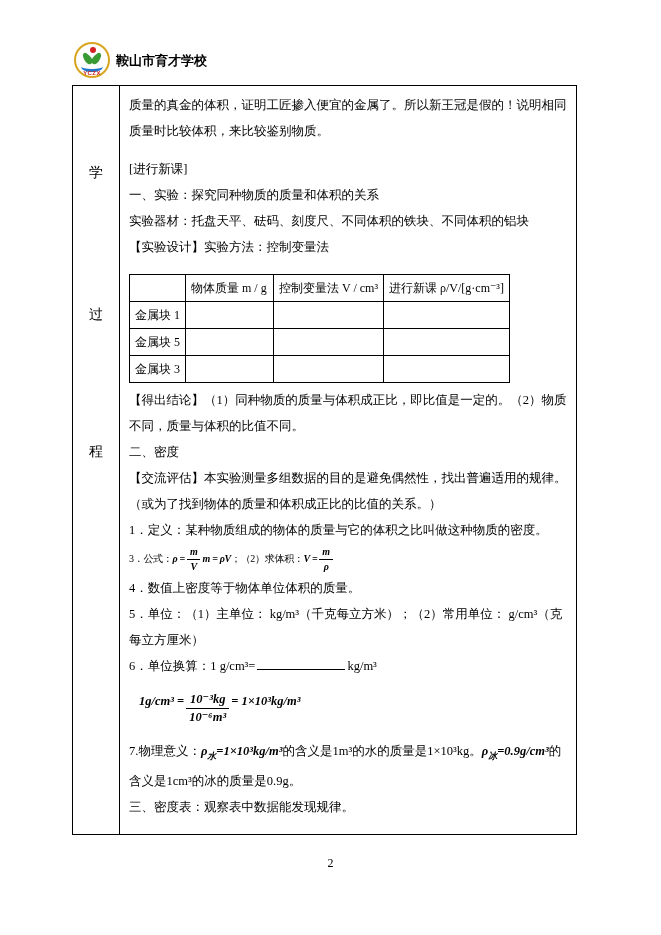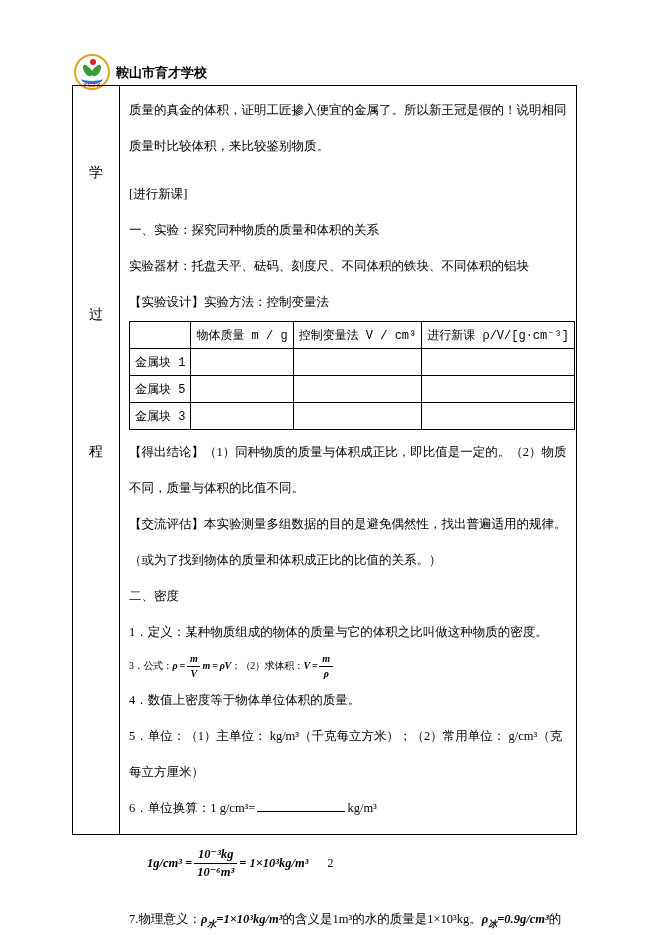--- a/index.html
+++ b/index.html
@@ -1,55 +1,55 @@
 <!DOCTYPE html>
 <html><head>
 <meta charset="utf-8">
 <style>
   html,body{margin:0;padding:0;}
   body{background:#fff;font-family:"Liberation Serif","DejaVu Serif",serif;color:#000;}
   .page{position:relative;width:661px;height:935px;background:#fff;overflow:hidden;}
 
   
-  .doc-header{position:absolute;left:0;top:16px;width:661px;height:80px;}
+  .doc-header{position:absolute;left:0;top:4px;width:661px;height:80px;}
   .logo{position:absolute;left:74px;top:38px;width:36px;height:36px;border-radius:50%;
         border:2px solid #d9a520;background:#fff;box-sizing:border-box;}
   .logo-dot{position:absolute;left:14px;top:3px;width:6px;height:6px;border-radius:50%;background:#d42222;}
   .logo-leaf{position:absolute;width:7px;height:13px;background:#3a9b35;border-radius:50%/60% 60% 40% 40%;}
   .leaf-l{left:8px;top:8px;transform:rotate(-35deg);}
   .leaf-r{left:17px;top:8px;transform:rotate(35deg);}
   .logo-wave{position:absolute;left:5px;top:17px;width:22px;height:8px;border-bottom:3px solid #2277cc;border-radius:50%;}
   .logo-text{position:absolute;left:0;right:0;bottom:0;text-align:center;font-size:7px;color:#cc2222;
              font-weight:bold;font-family:"Liberation Sans","DejaVu Sans",sans-serif;transform:scale(.85);letter-spacing:.5px;}
   .school-name{position:absolute;left:116px;top:48px;font-size:13px;font-weight:bold;
                font-family:"Liberation Sans","DejaVu Sans",sans-serif;}
 
   
   .main-table{position:absolute;left:72px;top:85px;width:505px;height:750px;
               border:1px solid #000;box-sizing:border-box;display:flex;}
   .left-col{position:relative;width:46px;border-right:1px solid #000;flex:none;}
   .vchar{position:absolute;left:0;width:46px;text-align:center;font-size:14px;line-height:27px;}
   .c1{top:73px;}.c2{top:215px;}.c3{top:352px;}
 
   .content{flex:1;min-width:0;padding:6px 9px 0 9px;font-size:12.5px;}
-  .ln{margin:0;line-height:36px;letter-spacing:0;}
+  .ln{margin:0;line-height:26px;letter-spacing:0;}
   .intro{margin-bottom:12px;}
 
   
-  .exp-table{border-collapse:collapse;margin:1px 0 4px 0;table-layout:fixed;font-family:Liberation Mono, monospace;}
+  .exp-table{border-collapse:collapse;margin:14px 0 4px 0;table-layout:fixed;}
   .exp-table td,.exp-table th{border:1px solid #000;height:26px;padding:0 5px;
         font-size:12px;font-weight:normal;text-align:left;vertical-align:middle;overflow:hidden;white-space:nowrap;}
 
   
   .m{font-weight:bold;font-style:italic;font-family:"Liberation Serif","DejaVu Serif",serif;}
   .frac{display:inline-block;vertical-align:middle;text-align:center;line-height:1.35;margin:0 2px;}
   .fnum{display:block;border-bottom:1.5px solid #000;padding:0 3px;}
   .fden{display:block;padding:0 3px;}
   .formula-line{margin:0;padding:2px 0;line-height:22px;font-size:10px;letter-spacing:-0.3px;white-space:nowrap;display:flex;align-items:center;}
-  .conv-line{margin:18px;padding:2px 0;line-height:20px;font-size:12.5px;display:flex;align-items:center;}
+  .conv-line{margin:10px;padding:2px 0;line-height:20px;font-size:12.5px;display:flex;align-items:flex-start;}
   .blank-line{display:inline-block;width:88px;border-bottom:1px solid #000;height:14px;margin:0 2px;}
   sub{font-size:9px;}
 
   .page-number{position:absolute;left:0;top:856px;width:661px;text-align:center;font-size:12px;}
 </style>
 </head>
 <body>
 
 <div class="page">
 
@@ -109,22 +109,22 @@
           <tr>
             <td>金属块 3</td>
             <td></td>
             <td></td>
             <td></td>
           </tr>
         </tbody>
       </table>
 
       <p class="ln">【得出结论】（1）同种物质的质量与体积成正比，即比值是一定的。（2）物质不同，质量与体积的比值不同。</p>
+      <p class="ln">二、密度</p>
       <p class="ln">【交流评估】本实验测量多组数据的目的是避免偶然性，找出普遍适用的规律。（或为了找到物体的质量和体积成正比的比值的关系。）</p>
-      <p class="ln">二、密度</p>
       <p class="ln">1．定义：某种物质组成的物体的质量与它的体积之比叫做这种物质的密度。</p>
 
       <p class="formula-line">
         <span>3．公式：</span>
         <span class="m">ρ =</span>
         <span class="frac m">
             <span class="fnum">m</span>
             <span class="fden">V</span>
           </span>
         <span class="m">m = ρV</span>

